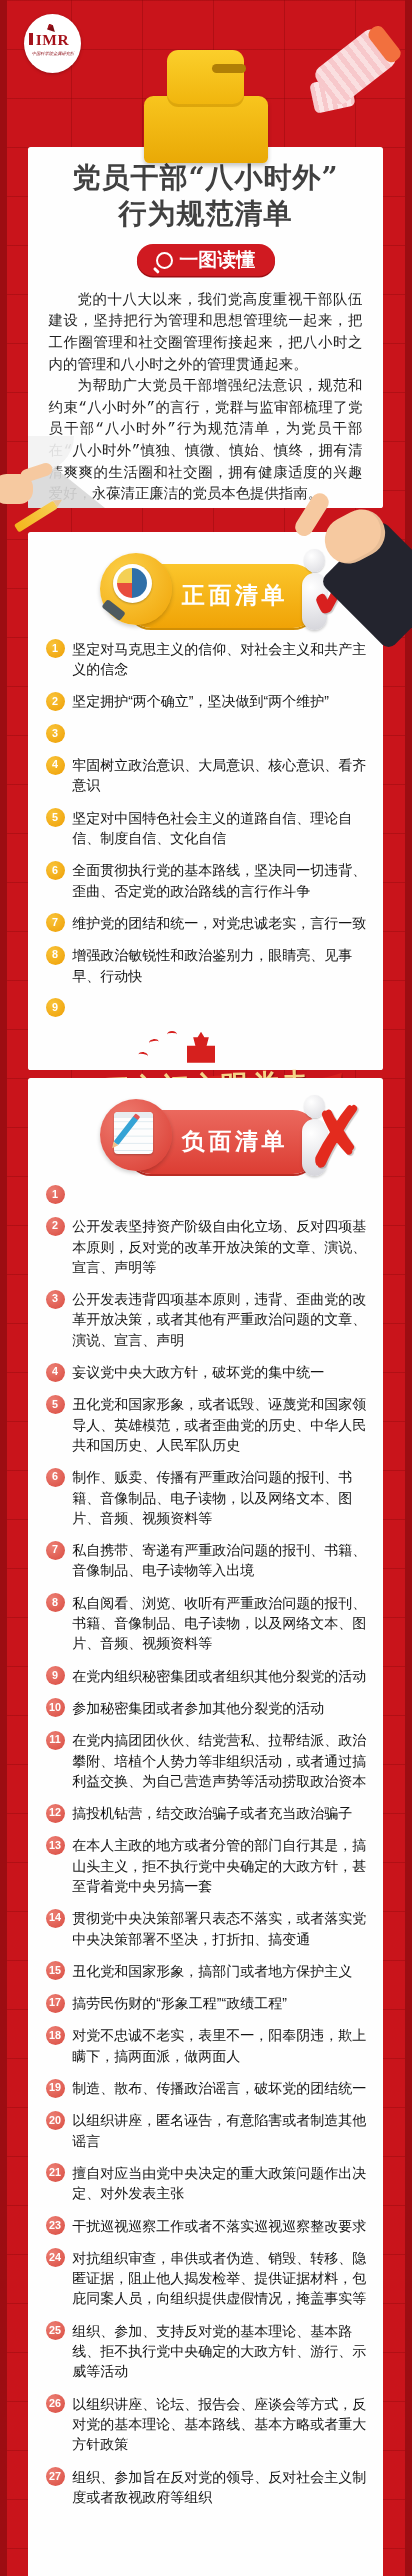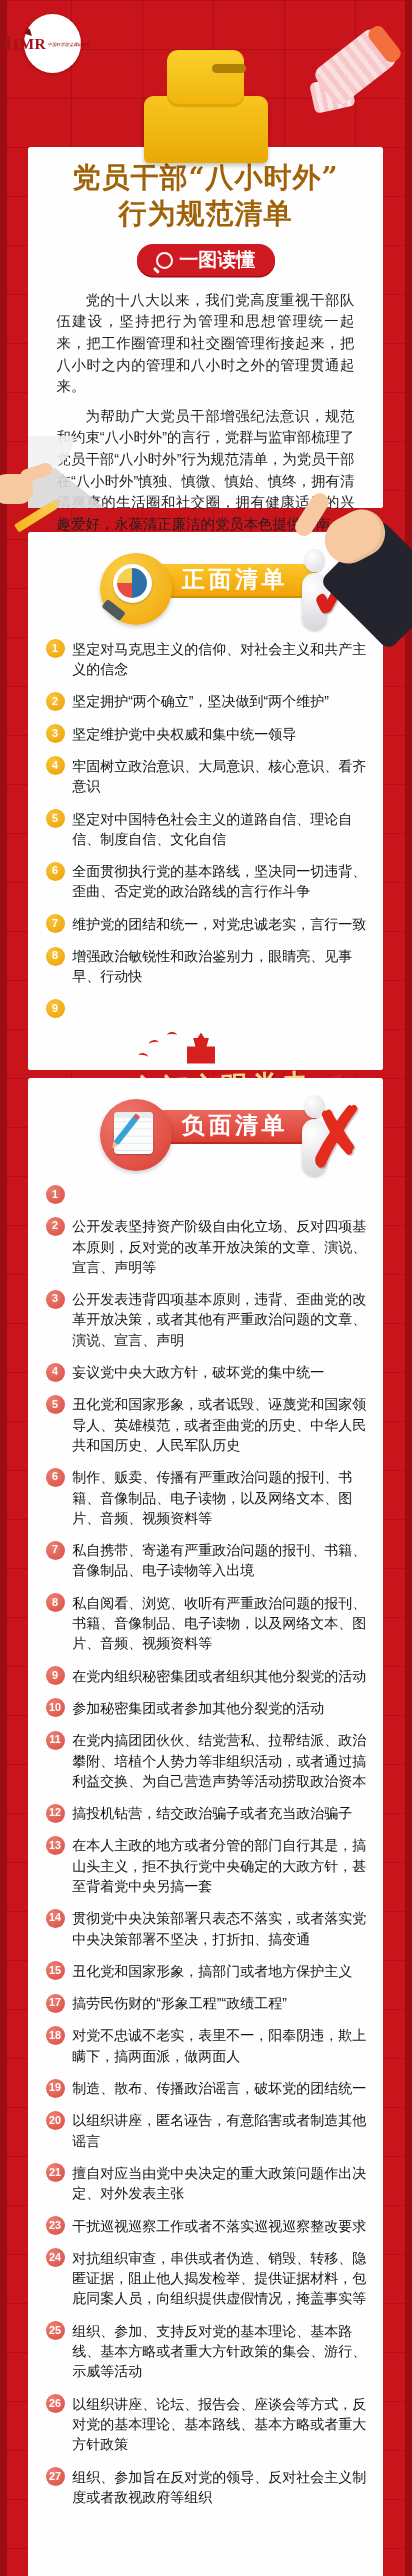--- a/index.html
+++ b/index.html
@@ -8,21 +8,21 @@
   .bg{position:absolute;inset:0;z-index:0;
       background-image:
         linear-gradient(rgba(140,8,12,.40) 1.5px,transparent 1.5px),
         linear-gradient(90deg,rgba(140,8,12,.40) 1.5px,transparent 1.5px);
       background-size:71px 49px;}
   .edge{position:absolute;top:0;bottom:0;width:6.7px;background:#9d0d12;z-index:1;}
   .edge.left{left:0;} .edge.right{right:0;}
 
   
   .logo{position:absolute;left:24px;top:14.4px;width:57px;height:59px;border-radius:50%;
-        background:#fff;z-index:3;display:flex;flex-direction:row;align-items:center;
+        background:#fff;z-index:3;display:flex;flex-direction:column;align-items:center;
         justify-content:center;box-shadow:0 1px 3.1px rgba(0,0,0,.25);}
   .logo-mark{font-family:"Liberation Serif",serif;font-weight:bold;font-size:15.5px;color:#a5121b;
              letter-spacing:0.5px;position:relative;}
   .logo-mark::before{content:"";position:absolute;left:-7.2px;top:1.5px;width:4.6px;height:12.4px;background:#a5121b;}
   .logo-flag{position:absolute;top:-6.2px;left:50%;margin-left:-4.1px;width:0;height:0;
              border-left:4.6px solid #a5121b;border-right:4.6px solid transparent;
              border-bottom:6.2px solid #7d0d14;transform:rotate(18deg);}
   .logo-sub{font-size:4.6px;color:#8e1018;margin-top:2.1px;font-family:"Liberation Serif",serif;
             font-style:italic;white-space:nowrap;transform:scale(.92);}
 
@@ -40,29 +40,29 @@
   .ribbon-tail{position:absolute;left:-2.1px;top:23px;width:41px;height:31px;border-radius:5.2px;
                background:repeating-linear-gradient(90deg,#f7c8cb 0 4.6px,#fbe4e5 4.6px 9.3px);transform:rotate(26deg);}
 
   
   .card{position:absolute;left:28px;width:355px;background:#fefefe;border-radius:2.6px;z-index:2;}
   .intro-card{top:147px;height:361px;}
   .positive-card{top:532px;height:538px;}
   .negative-card{top:1078px;height:2094px;}
 
   .title{margin:13.4px 10.3px 0;text-align:center;font-family:"DejaVu Serif",serif;font-weight:bold;
-         font-size:28px;line-height:1.28;color:#a16207;letter-spacing:1px;}
+         font-size:28px;line-height:1.28;color:#404040;letter-spacing:1px;}
   .badge{margin:12.4px auto 0;width:138px;height:32px;border-radius:16px;background:#d01a21;
          display:flex;align-items:center;justify-content:center;gap:6.2px;color:#fff;
          font-family:"DejaVu Serif",serif;font-weight:bold;font-size:19px;box-shadow:0 1.5px 0 #9d0d12;}
   .mag{width:13.4px;height:13.4px;border:2.1px solid #fff;border-radius:50%;position:relative;flex:0 0 auto;}
   .mag::after{content:"";position:absolute;left:-5.2px;bottom:-4.1px;width:7.2px;height:2.6px;background:#fff;
               border-radius:1.5px;transform:rotate(45deg);}
   .intro-text{margin:13.4px 20.6px 0;font-size:14.4px;line-height:1.5;color:#1f1f1f;text-align:justify;}
-  .intro-text p{margin:8px;text-indent:2em;}
+  .intro-text p{margin:0;text-indent:2em;font-family:Liberation Mono, monospace;}
 
   .curl{position:absolute;left:0;bottom:0;width:0;height:0;
         border-bottom:62px solid #d9d9d9;border-right:77px solid transparent;opacity:.9;}
   .curl::after{content:"";position:absolute;left:0;top:-10.3px;width:46px;height:36px;background:#f2f2f2;
                border-radius:0 0 46px 0;}
   .pencil{position:absolute;left:-15.5px;bottom:-13.4px;width:46px;height:9.3px;border-radius:2.1px;
           background:linear-gradient(90deg,#f3b51c,#f7cf52);transform:rotate(-32deg);z-index:3;}
   .pencil::before{content:"";position:absolute;right:-8.2px;top:0;width:0;height:0;
                   border-left:8.2px solid #e8c79a;border-top:4.6px solid transparent;border-bottom:4.6px solid transparent;}
   .hand-right{position:absolute;right:-6.2px;top:479px;width:124px;height:134px;z-index:5;}
@@ -72,21 +72,21 @@
         background:#f6c9a0;transform:rotate(-28deg);box-shadow:inset -3.1px -3.1px 0 rgba(0,0,0,.06);}
   .finger{position:absolute;left:9.3px;top:12.4px;width:17.5px;height:47px;border-radius:8.8px;
           background:#f6c9a0;transform:rotate(32deg);}
   .hand-left{position:absolute;left:-7.2px;top:466px;width:62px;height:41px;z-index:5;}
   .hand-left .palm2{position:absolute;left:0;top:8.2px;width:40px;height:30px;border-radius:13.4px;background:#f6c9a0;}
   .hand-left .finger2{position:absolute;right:2.1px;top:0;width:33px;height:13.4px;border-radius:6.7px;
                       background:#f6c9a0;transform:rotate(-18deg);}
 
   
   .list-header{position:relative;height:78px;margin:20.6px 15.5px 5.2px;}
-  .lh-pill{position:absolute;left:82px;top:11.3px;width:165px;height:32px;border-radius:25px;
+  .lh-pill{position:absolute;left:82px;top:11.3px;width:165px;height:64px;border-radius:25px;
            display:flex;align-items:center;justify-content:center;padding-left:27px;
            font-family:"DejaVu Serif",serif;font-weight:bold;font-size:23px;color:#fff;letter-spacing:3.6px;}
   .positive-header .lh-pill{background:linear-gradient(180deg,#fbc62c,#f0a306);box-shadow:0 2.1px 0 #d28f05;}
   .negative-header .lh-pill{background:linear-gradient(180deg,#eb695e,#dc3d33);box-shadow:0 2.1px 0 #b92c24;}
   .lh-icon{position:absolute;left:56px;top:0;width:72px;height:72px;border-radius:50%;z-index:2;
            box-shadow:0 2.1px 4.1px rgba(0,0,0,.2);}
   .positive-header .lh-icon{background:radial-gradient(circle at 35% 30%,#fcd14a,#f0a306);}
   .negative-header .lh-icon{background:radial-gradient(circle at 35% 30%,#ef7d71,#d93a30);}
   .pie{position:absolute;left:13.4px;top:11.3px;width:39px;height:39px;border-radius:50%;background:#fff;
        box-shadow:0 1px 2.1px rgba(0,0,0,.25);}
@@ -205,21 +205,20 @@
       <li class="item">
         <span class="num">1</span>
         <span class="txt">坚定对马克思主义的信仰、对社会主义和共产主义的信念</span>
       </li>
       <li class="item">
         <span class="num">2</span>
         <span class="txt">坚定拥护“两个确立”，坚决做到“两个维护”</span>
       </li>
       <li class="item">
         <span class="num">3</span>
-        <span class="txt">坚定维护党中央权威和集中统一领导</span>
       </li>
       <li class="item">
         <span class="num">4</span>
         <span class="txt">牢固树立政治意识、大局意识、核心意识、看齐意识</span>
       </li>
       <li class="item">
         <span class="num">5</span>
         <span class="txt">坚定对中国特色社会主义的道路自信、理论自信、制度自信、文化自信</span>
       </li>
       <li class="item">
@@ -349,21 +348,21 @@
       <li class="item">
         <span class="num">23</span>
         <span class="txt">干扰巡视巡察工作或者不落实巡视巡察整改要求</span>
       </li>
       <li class="item">
         <span class="num">24</span>
         <span class="txt">对抗组织审查，串供或者伪造、销毁、转移、隐匿证据，阻止他人揭发检举、提供证据材料，包庇同案人员，向组织提供虚假情况，掩盖事实等</span>
       </li>
       <li class="item">
         <span class="num">25</span>
-        <span class="txt">组织、参加、支持反对党的基本理论、基本路线、基本方略或者重大方针政策的集会、游行、示威等活动</span>
+        <span class="txt">组织、参加、支持反对党的基本理论、基本路线、拒不执行党中央确定的大政方针、游行、示威等活动</span>
       </li>
       <li class="item">
         <span class="num">26</span>
         <span class="txt">以组织讲座、论坛、报告会、座谈会等方式，反对党的基本理论、基本路线、基本方略或者重大方针政策</span>
       </li>
       <li class="item">
         <span class="num">27</span>
         <span class="txt">组织、参加旨在反对党的领导、反对社会主义制度或者敌视政府等组织</span>
       </li>
     </ol>

